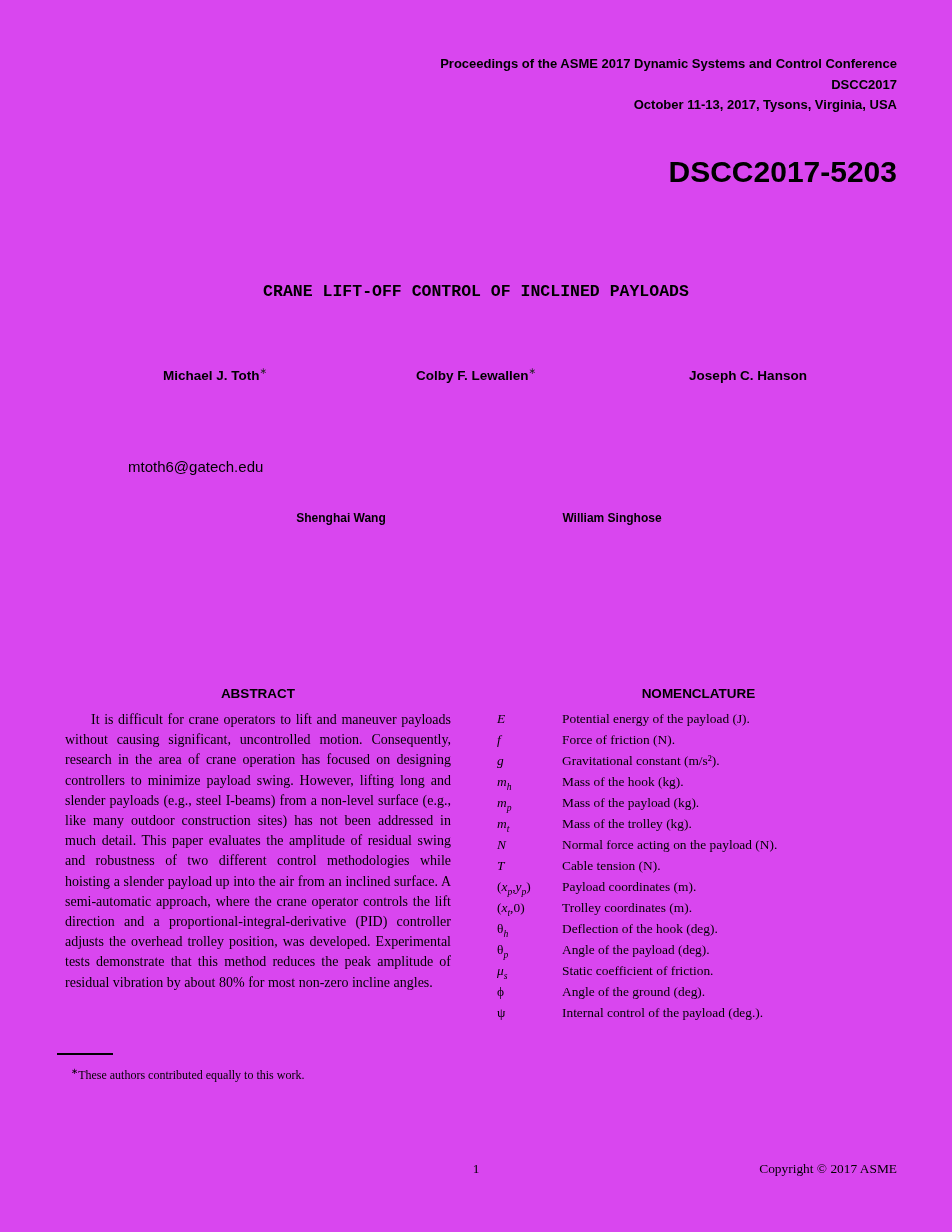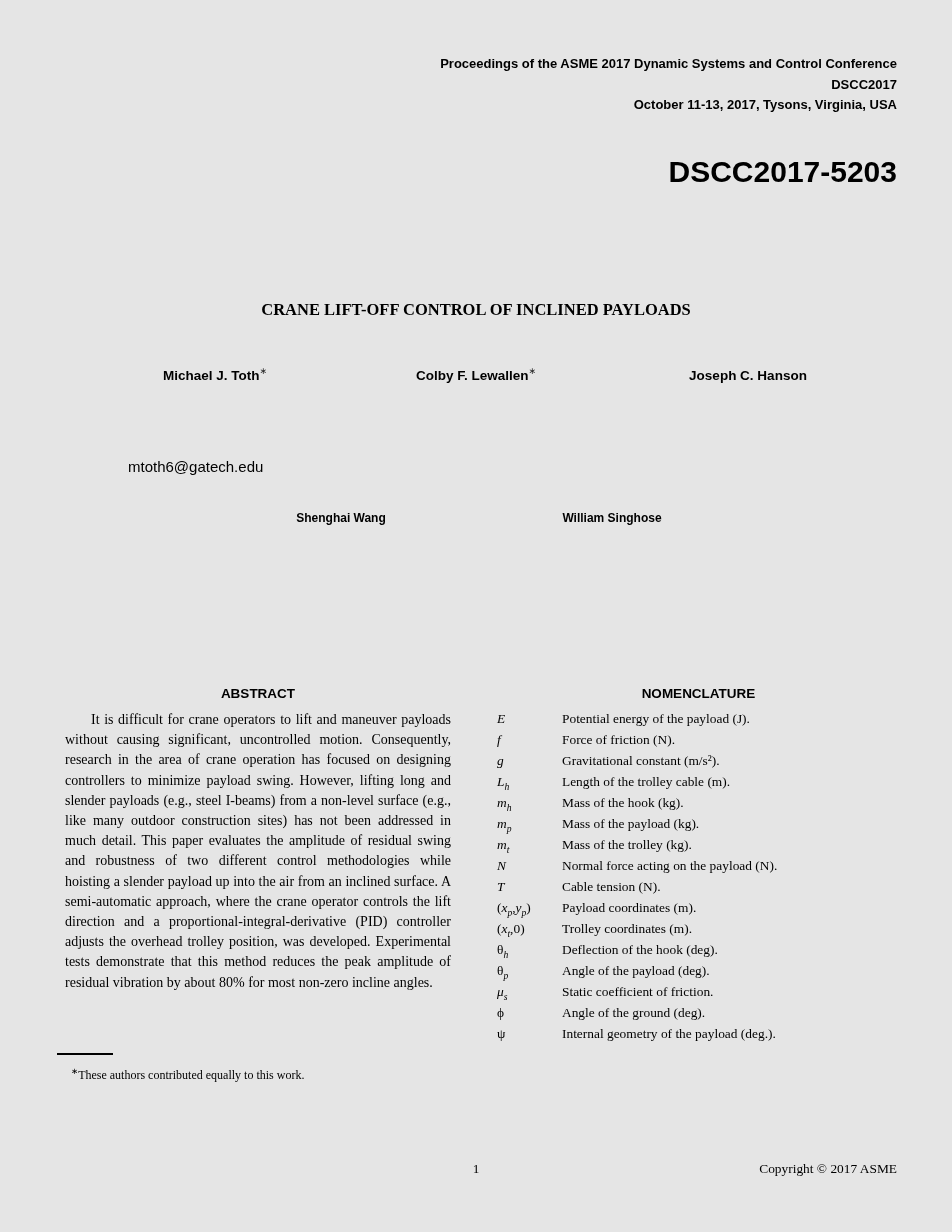--- a/index.html
+++ b/index.html
@@ -1,36 +1,36 @@
 <!DOCTYPE html>
 <html><head>
 <meta charset="utf-8">
 <style>
   html,body { margin:0; padding:0; background:#ffffff; }
   .page {
-    position:relative; width:952px; height:1232px; background:#e5e5e5;
+    position:relative; width:952px; height:1232px; background:#d946ef;
     font-family:"Liberation Serif", serif; color:#000; overflow:hidden;
   }
   .it { font-style:italic; }
   sub { font-size:0.72em; line-height:0; }
   sup { line-height:0; }
 
   .conf-header {
     position:absolute; top:54px; right:55px; text-align:right;
     font-family:"Liberation Sans", sans-serif; font-weight:bold;
     font-size:13px; line-height:20.5px;
   }
   .paper-number {
     position:absolute; top:155px; right:55px;
     font-family:"Liberation Sans", sans-serif; font-weight:bold;
     font-size:30px; line-height:34px;
   }
   .paper-title {
-    position:absolute; top:300px; left:0; width:952px; text-align:center;
-    font-family:Liberation Serif, serif; font-weight:bold;
+    position:absolute; top:282px; left:0; width:952px; text-align:center;
+    font-family:Liberation Mono, monospace; font-weight:bold;
     font-size:16.5px; margin:0;
   }
   .author {
     position:absolute; top:366px; transform:translateX(-50%);
     font-family:"Liberation Sans", sans-serif; font-weight:bold;
     font-size:13.5px; white-space:nowrap;
   }
   .author-mark {
     font-family:"Liberation Serif", serif; font-weight:normal;
     font-size:9px; vertical-align:6px; color:#222;
@@ -121,24 +121,20 @@
       </div>
       <div class="nom-row">
         <span class="nom-sym"><span class="it">f</span></span>
         <span class="nom-desc">Force of friction (N).</span>
       </div>
       <div class="nom-row">
         <span class="nom-sym"><span class="it">g</span></span>
         <span class="nom-desc">Gravitational constant (m/s²).</span>
       </div>
       <div class="nom-row">
-        <span class="nom-sym"><span class="it">L</span><sub class="it">h</sub></span>
-        <span class="nom-desc">Length of the trolley cable (m).</span>
-      </div>
-      <div class="nom-row">
         <span class="nom-sym"><span class="it">m</span><sub class="it">h</sub></span>
         <span class="nom-desc">Mass of the hook (kg).</span>
       </div>
       <div class="nom-row">
         <span class="nom-sym"><span class="it">m</span><sub class="it">p</sub></span>
         <span class="nom-desc">Mass of the payload (kg).</span>
       </div>
       <div class="nom-row">
         <span class="nom-sym"><span class="it">m</span><sub class="it">t</sub></span>
         <span class="nom-desc">Mass of the trolley (kg).</span>
@@ -170,21 +166,21 @@
       <div class="nom-row">
         <span class="nom-sym"><span class="it">μ</span><sub class="it">s</sub></span>
         <span class="nom-desc">Static coefficient of friction.</span>
       </div>
       <div class="nom-row">
         <span class="nom-sym"><span>ϕ</span></span>
         <span class="nom-desc">Angle of the ground (deg).</span>
       </div>
       <div class="nom-row">
         <span class="nom-sym"><span>ψ</span></span>
-        <span class="nom-desc">Internal geometry of the payload (deg.).</span>
+        <span class="nom-desc">Internal control of the payload (deg.).</span>
       </div>
     </div>
   </section>
 
   <div class="footnote-rule"></div>
   <div class="footnote">
     <sup>∗</sup><span>These authors contributed equally to this work.</span>
   </div>
 
   <div class="page-number">1</div>

